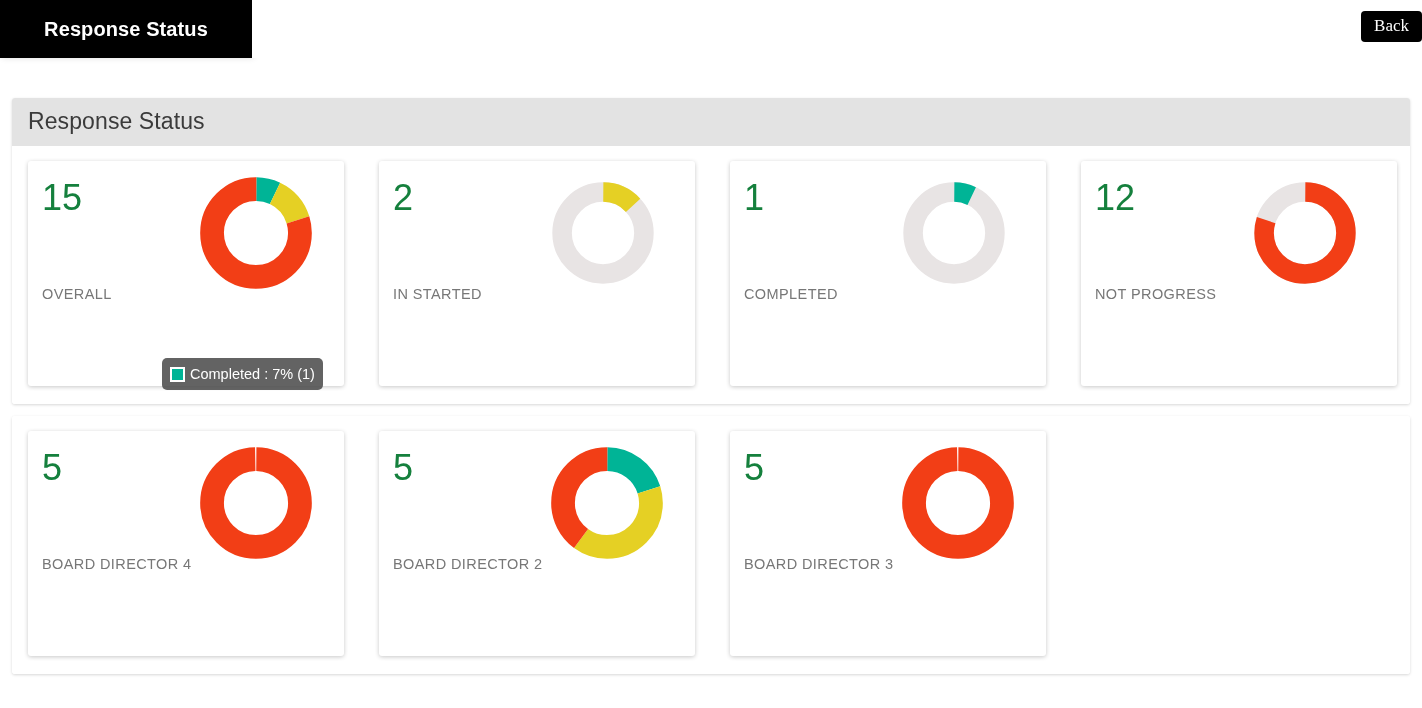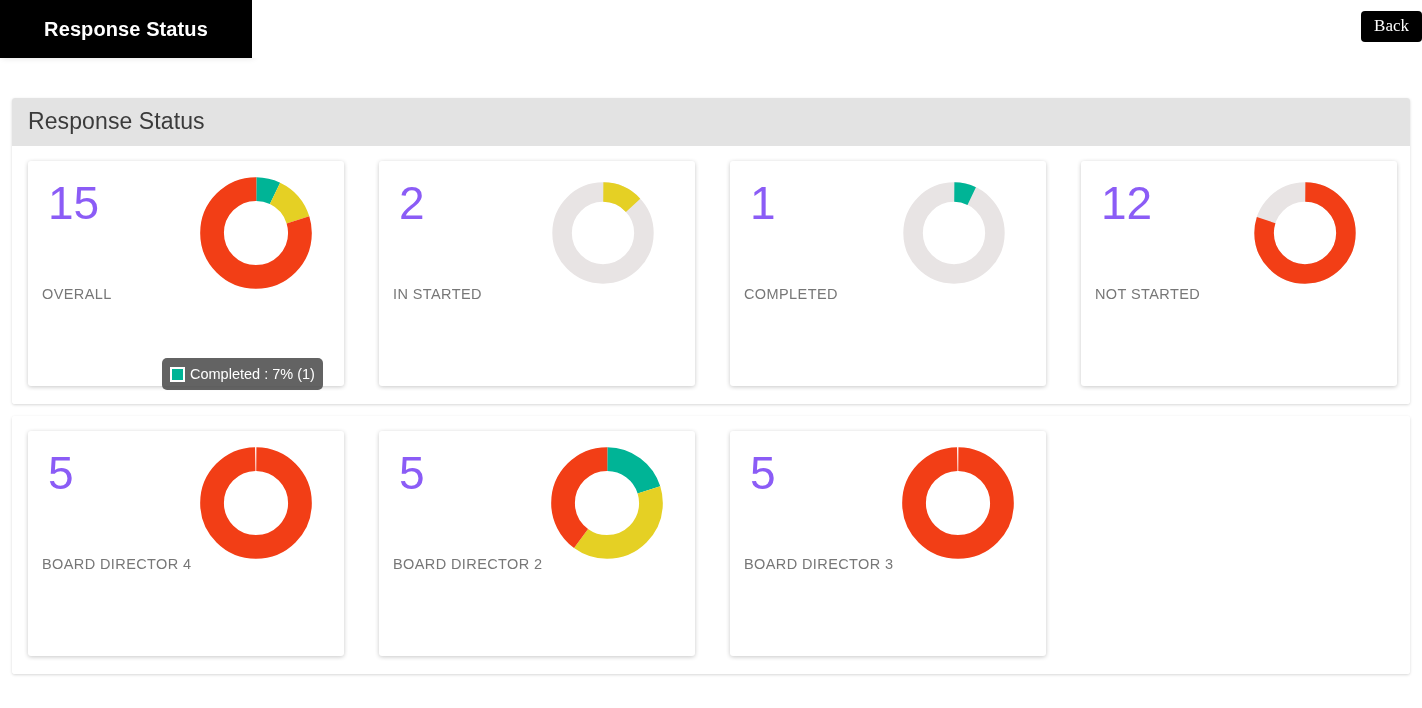--- a/index.html
+++ b/index.html
@@ -112,24 +112,24 @@
     width: 316px;
     height: 225px;
     background: #ffffff;
     border-radius: 3px;
     box-shadow: 0 1px 4px rgba(0,0,0,0.22);
     flex: 0 0 auto;
   }
 
   .card-value {
     position: absolute;
-    left: 20px;
+    left: 14px;
     top: 19px;
-    font-size: 46px;
-    color: #8b5cf6;
+    font-size: 36px;
+    color: #15803d;
     font-weight: normal;
     line-height: 1;
   }
 
   .card-label {
     position: absolute;
     left: 14px;
     bottom: 84px;
     font-size: 14.5px;
     color: #777777;
@@ -249,21 +249,21 @@
         </div>
 
         <div class="card">
           <div class="card-value">12</div>
           <div class="donut-wrap">
             <svg class="donut" viewBox="0 0 42 42">
               <circle cx="21" cy="21" r="15.91549" fill="transparent" stroke="#e8e4e4" stroke-width="7.6"></circle>
               <circle cx="21" cy="21" r="15.91549" fill="transparent" stroke="#f23e16" stroke-width="7.6" stroke-dasharray="80 20" stroke-dashoffset="25"></circle>
             </svg>
           </div>
-          <div class="card-label">NOT STARTED</div>
+          <div class="card-label">NOT PROGRESS</div>
         </div>
 
       </div>
     </div>
 
     <div class="section">
       <div class="card-row">
 
         <div class="card">
           <div class="card-value">5</div>

